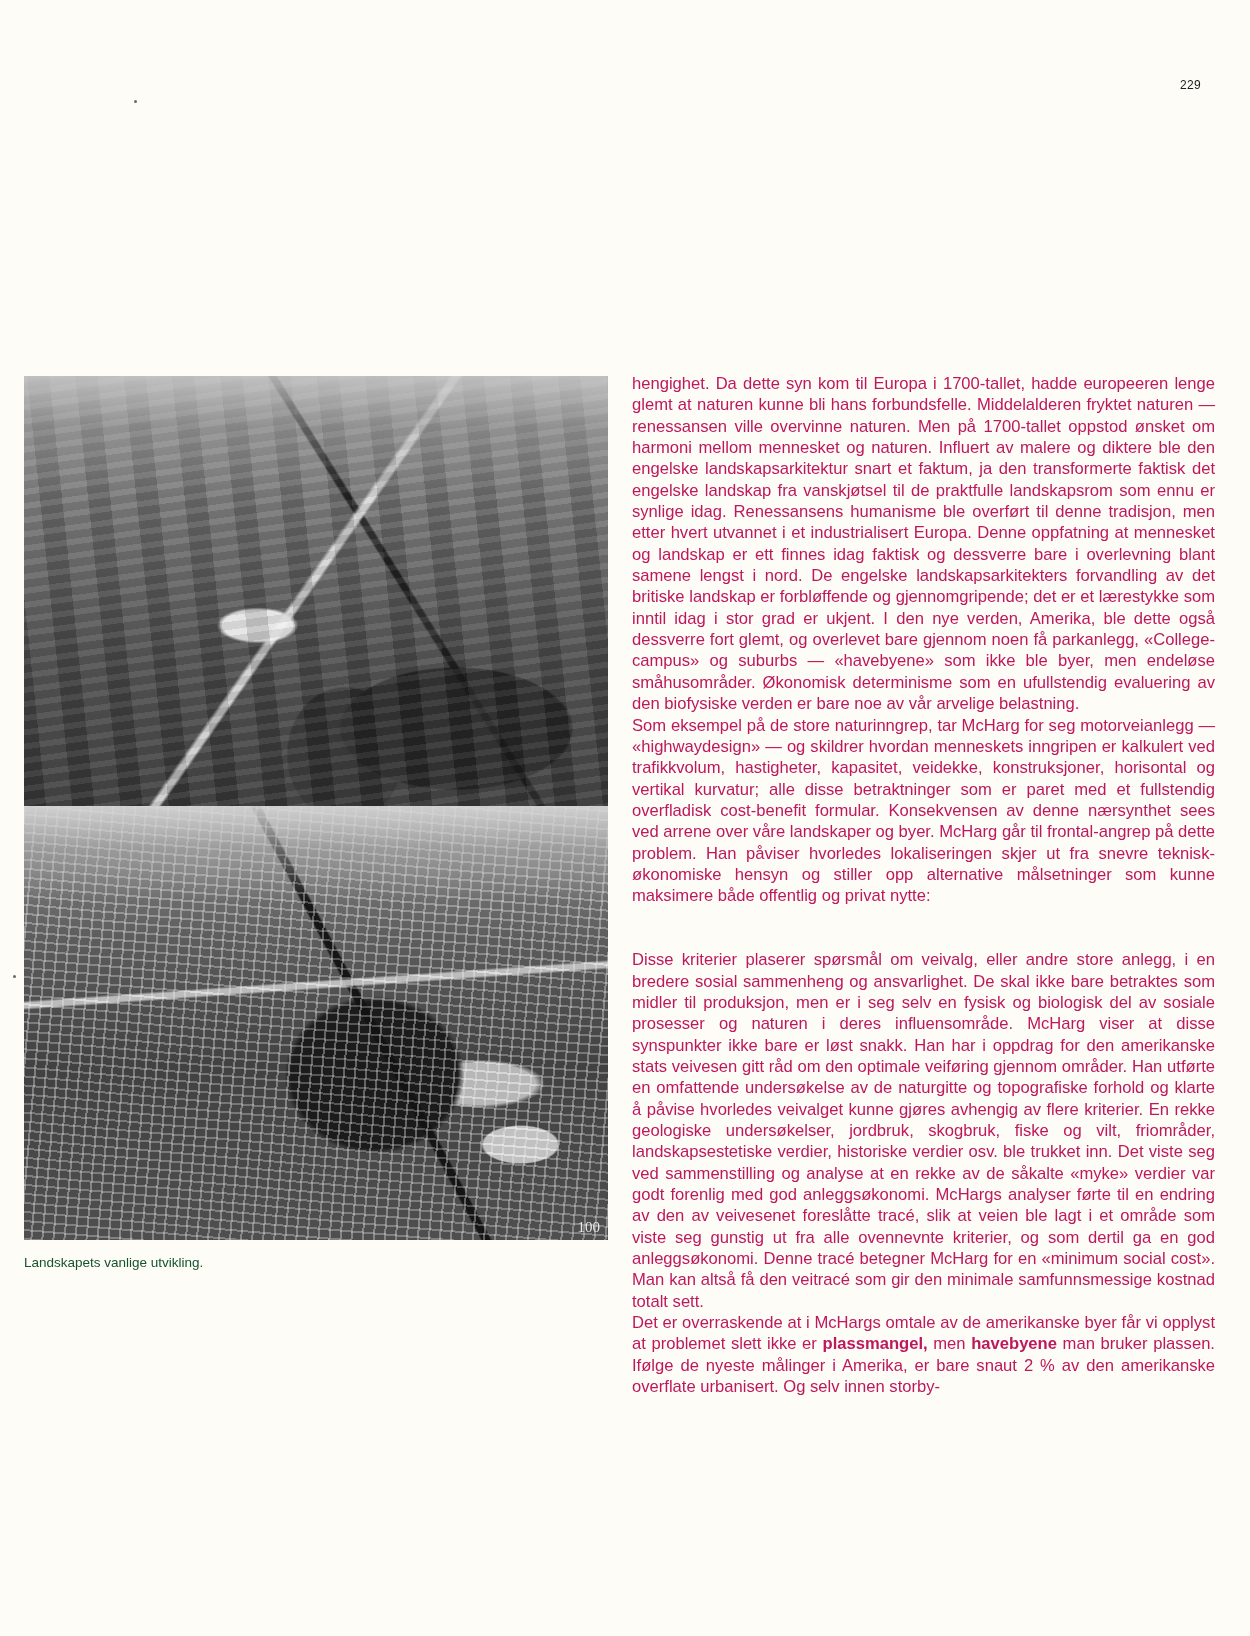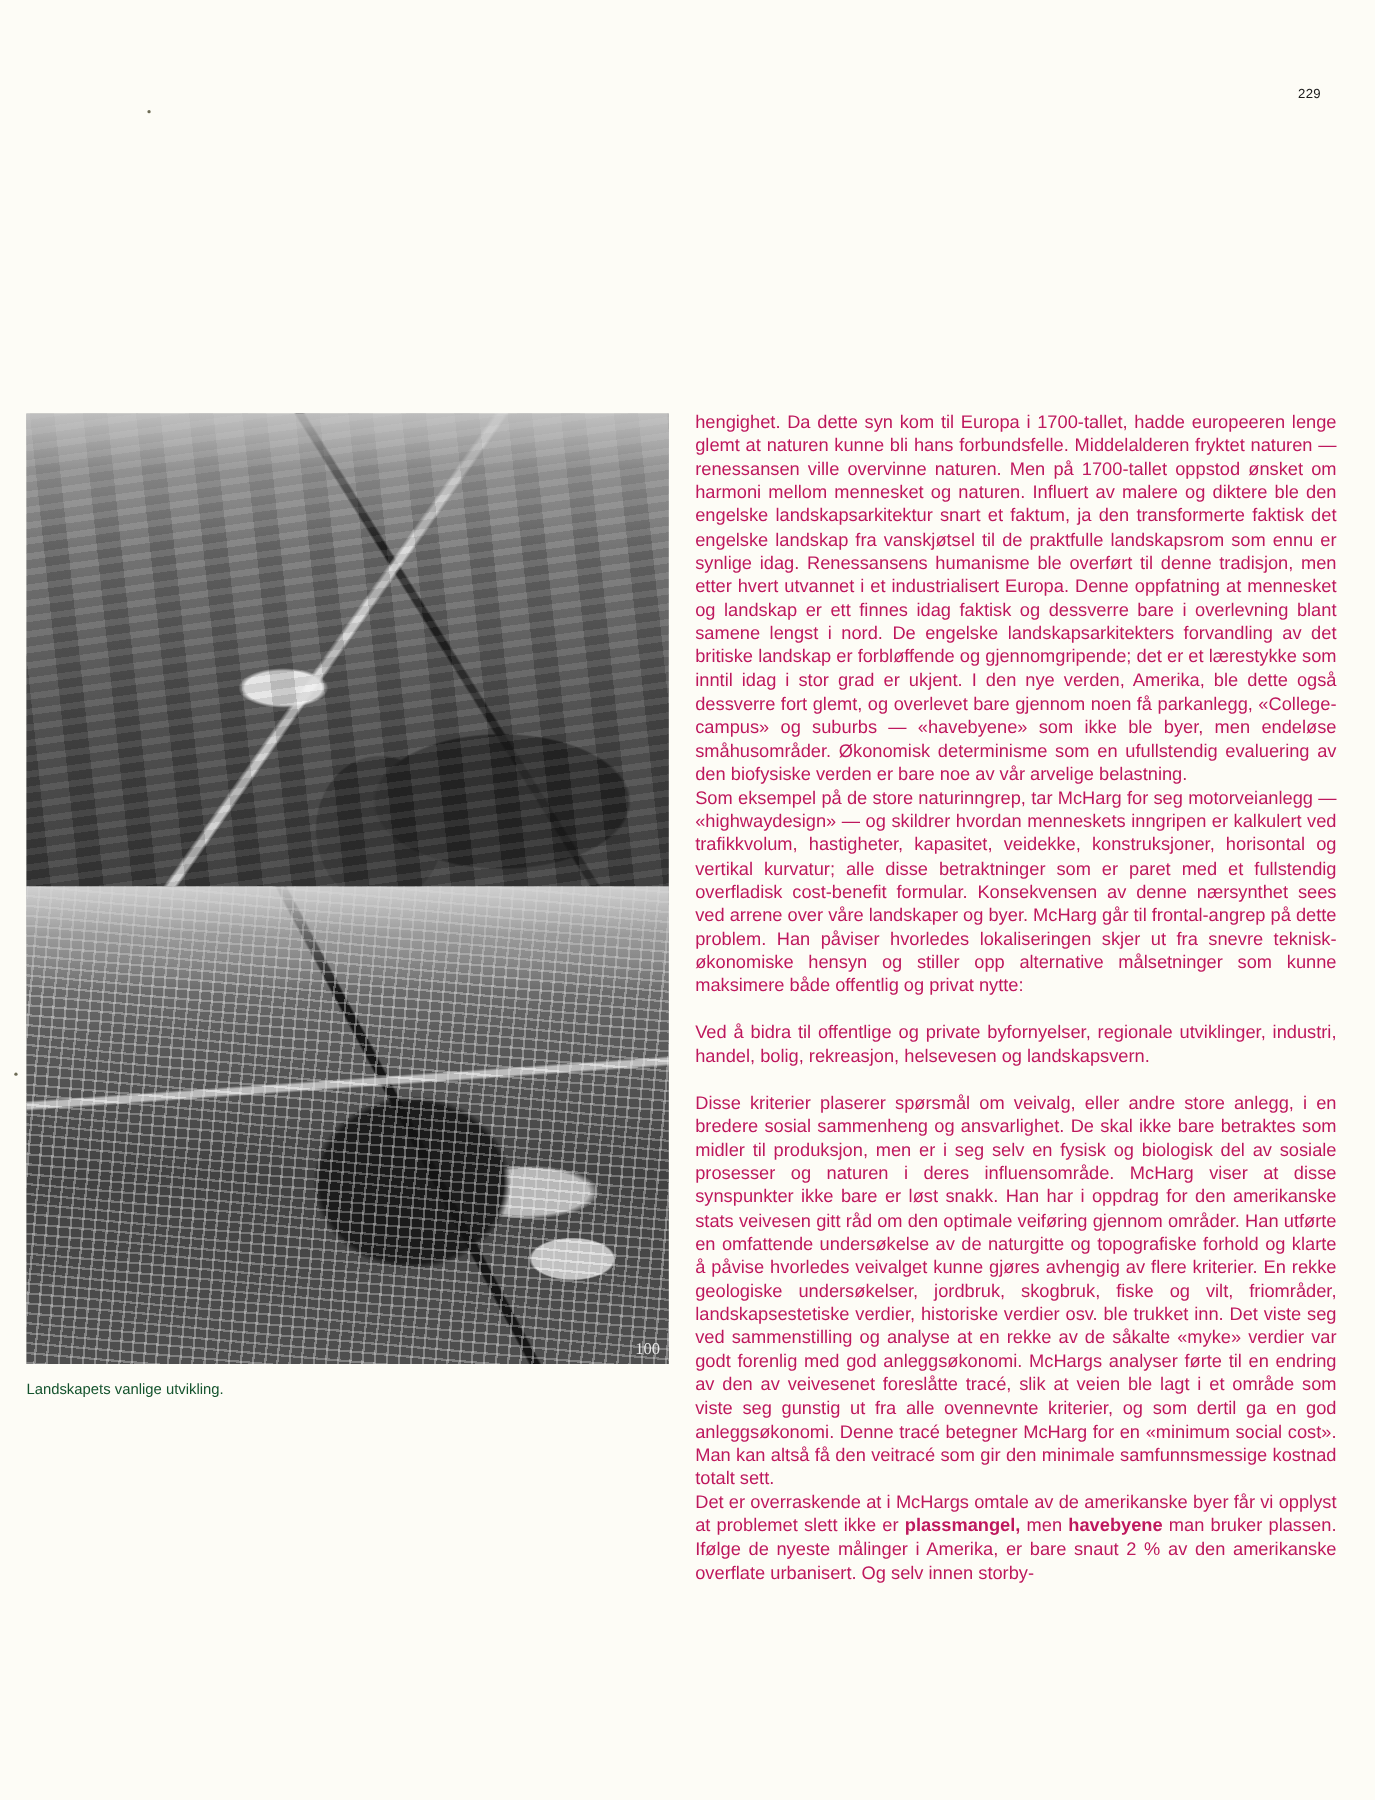--- a/index.html
+++ b/index.html
@@ -75,18 +75,17 @@
   <span class="photo-label">100</span>
 </div>
 
 <div class="caption">Landskapets vanlige utvikling.</div>
 
 <div class="text-col">
   <p>hengighet. Da dette syn kom til Europa i 1700-tallet, hadde europeeren lenge glemt at naturen kunne bli hans forbundsfelle. Middelalderen fryktet naturen — renessansen ville overvinne naturen. Men på 1700-tallet oppstod ønsket om harmoni mellom mennesket og naturen. Influert av malere og diktere ble den engelske landskapsarkitektur snart et faktum, ja den transformerte faktisk det engelske landskap fra vanskjøtsel til de praktfulle landskapsrom som ennu er synlige idag. Renessansens humanisme ble overført til denne tradisjon, men etter hvert utvannet i et industrialisert Europa. Denne oppfatning at mennesket og landskap er ett finnes idag faktisk og dessverre bare i overlevning blant samene lengst i nord. De engelske landskapsarkitekters forvandling av det britiske landskap er forbløffende og gjennomgripende; det er et lærestykke som inntil idag i stor grad er ukjent. I den nye verden, Amerika, ble dette også dessverre fort glemt, og overlevet bare gjennom noen få parkanlegg, «College-campus» og suburbs — «havebyene» som ikke ble byer, men endeløse småhusområder. Økonomisk determinisme som en ufullstendig evaluering av den biofysiske verden er bare noe av vår arvelige belastning.</p>
   <p>Som eksempel på de store naturinngrep, tar McHarg for seg motorveianlegg — «highwaydesign» — og skildrer hvordan menneskets inngripen er kalkulert ved trafikkvolum, hastigheter, kapasitet, veidekke, konstruksjoner, horisontal og vertikal kurvatur; alle disse betraktninger som er paret med et fullstendig overfladisk cost-benefit formular. Konsekvensen av denne nærsynthet sees ved arrene over våre landskaper og byer. McHarg går til frontal-angrep på dette problem. Han påviser hvorledes lokaliseringen skjer ut fra snevre teknisk-økonomiske hensyn og stiller opp alternative målsetninger som kunne maksimere både offentlig og privat nytte:</p>
   <div class="gap"></div>
   <div>
-    <span class="list-item">Ved å bidra til offentlige og private byfornyelser, regionale utviklinger, industri, handel, bolig, rekreasjon, helsevesen og landskapsvern.</span>
   </div>
   <div class="gap"></div>
   <p>Disse kriterier plaserer spørsmål om veivalg, eller andre store anlegg, i en bredere sosial sammenheng og ansvarlighet. De skal ikke bare betraktes som midler til produksjon, men er i seg selv en fysisk og biologisk del av sosiale prosesser og naturen i deres influensområde. McHarg viser at disse synspunkter ikke bare er løst snakk. Han har i oppdrag for den amerikanske stats veivesen gitt råd om den optimale veiføring gjennom områder. Han utførte en omfattende undersøkelse av de naturgitte og topografiske forhold og klarte å påvise hvorledes veivalget kunne gjøres avhengig av flere kriterier. En rekke geologiske undersøkelser, jordbruk, skogbruk, fiske og vilt, friområder, landskapsestetiske verdier, historiske verdier osv. ble trukket inn. Det viste seg ved sammenstilling og analyse at en rekke av de såkalte «myke» verdier var godt forenlig med god anleggsøkonomi. McHargs analyser førte til en endring av den av veivesenet foreslåtte tracé, slik at veien ble lagt i et område som viste seg gunstig ut fra alle ovennevnte kriterier, og som dertil ga en god anleggsøkonomi. Denne tracé betegner McHarg for en «minimum social cost». Man kan altså få den veitracé som gir den minimale samfunnsmessige kostnad totalt sett.</p>
   <p><span>Det er overraskende at i McHargs omtale av de amerikanske byer får vi opplyst at problemet slett ikke er </span><b>plassmangel,</b><span> men </span><b>havebyene</b><span> man bruker plassen. Ifølge de nyeste målinger i Amerika, er bare snaut 2 % av den amerikanske overflate urbanisert. Og selv innen storby-</span></p>
 </div>
 
 </body></html>

